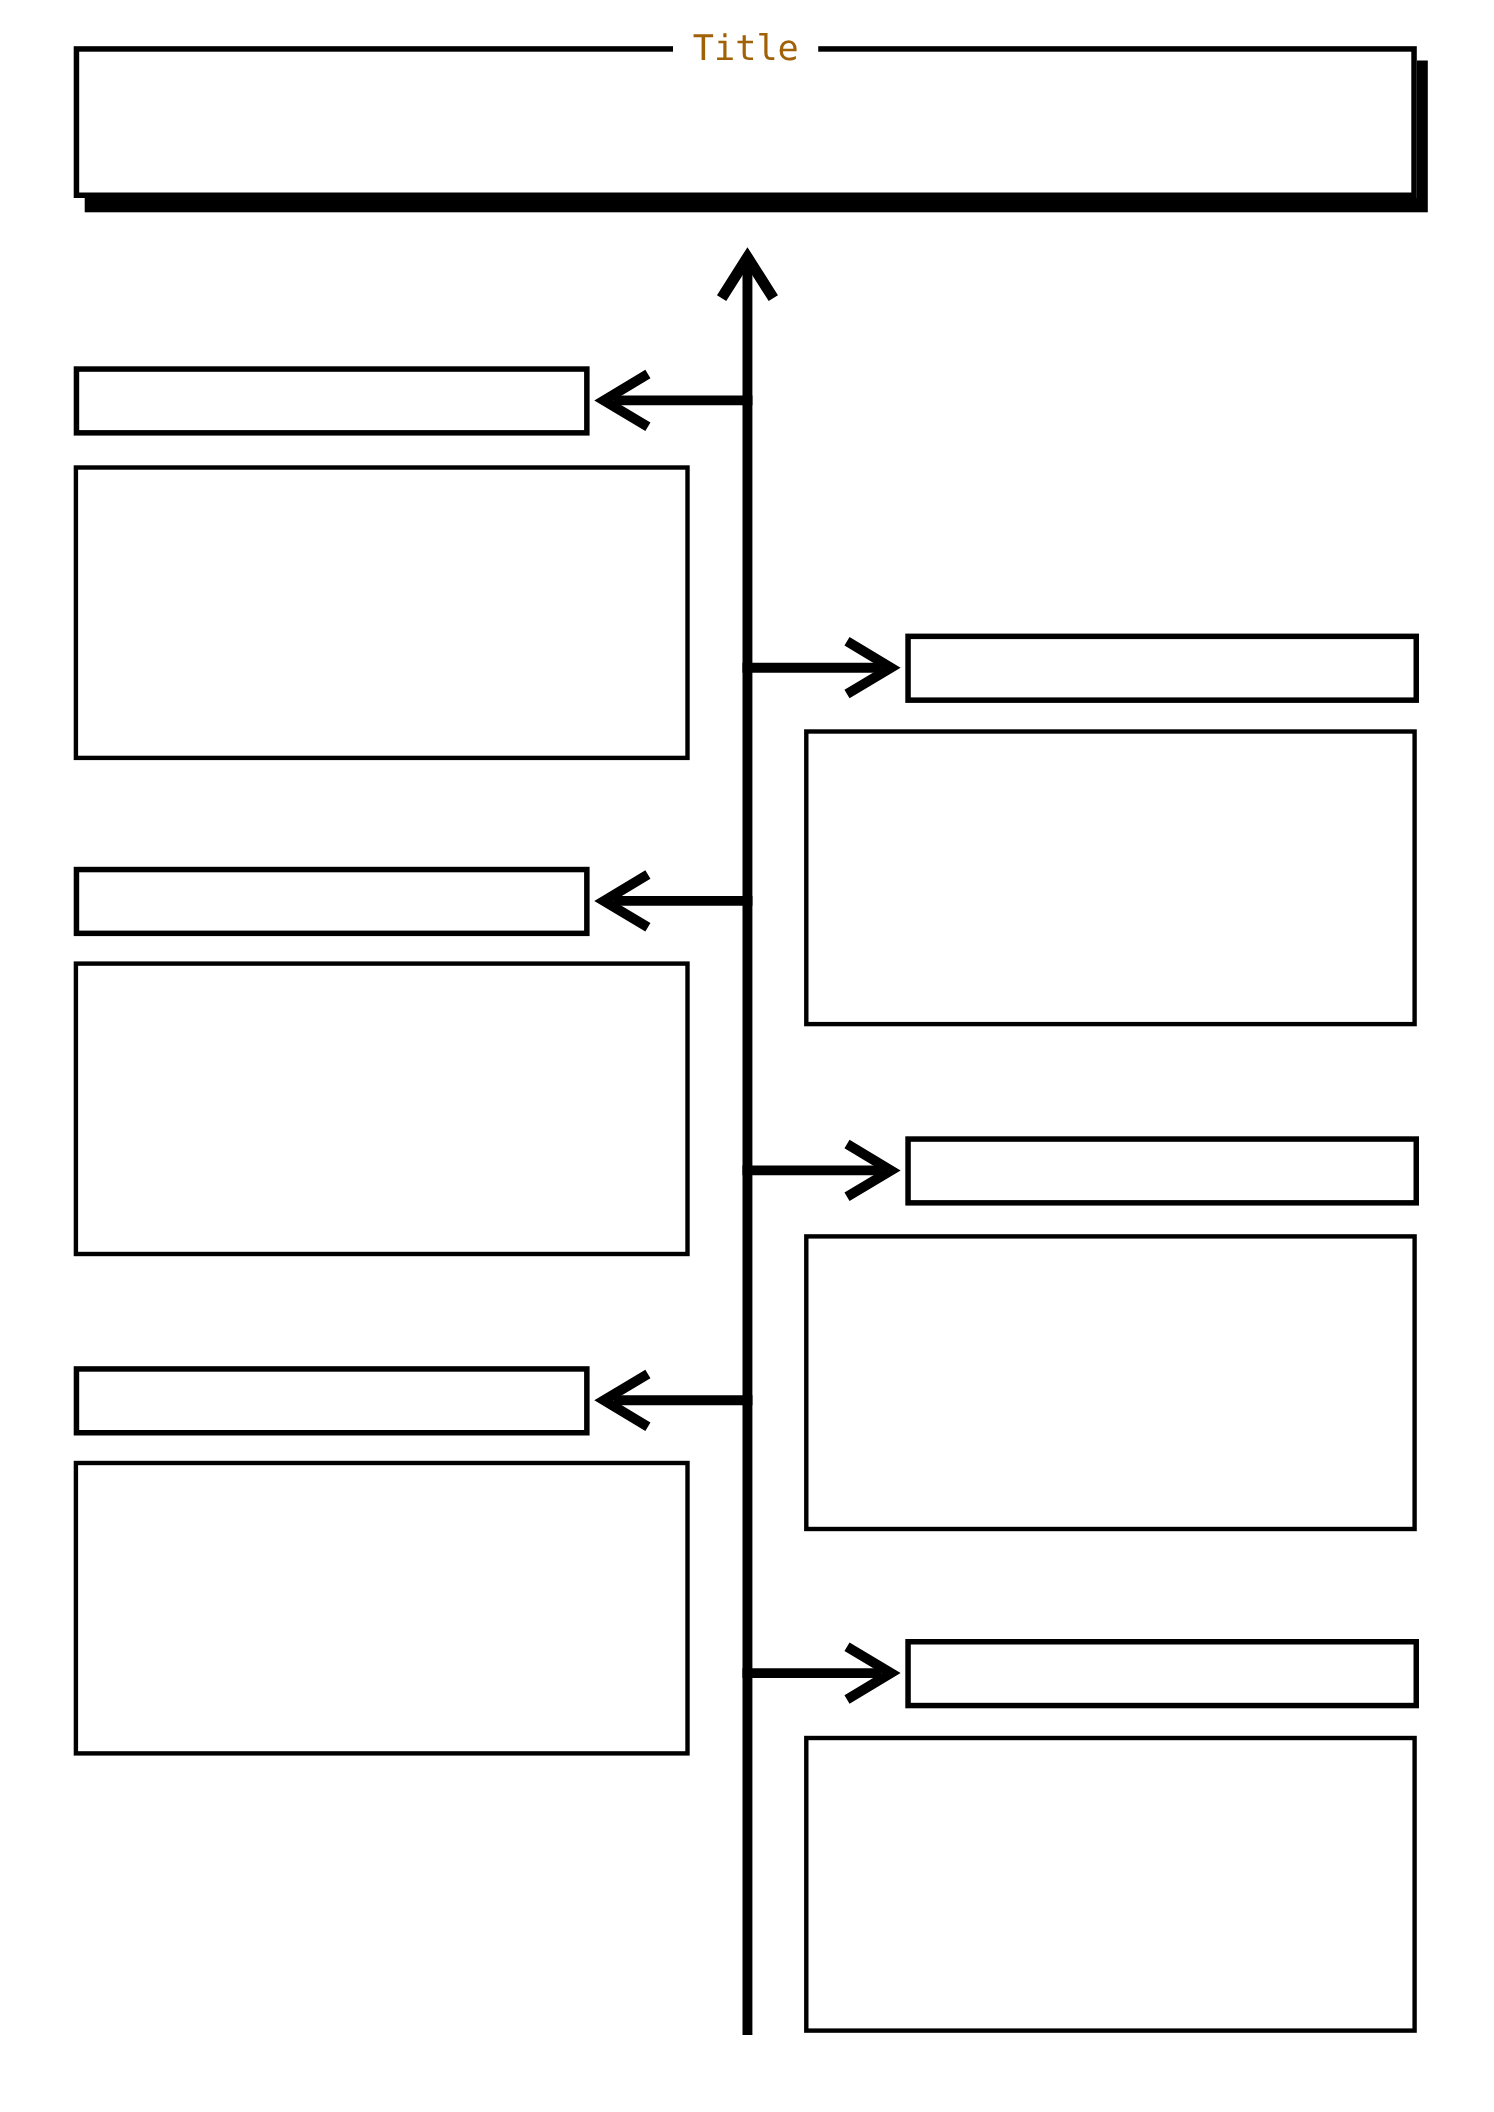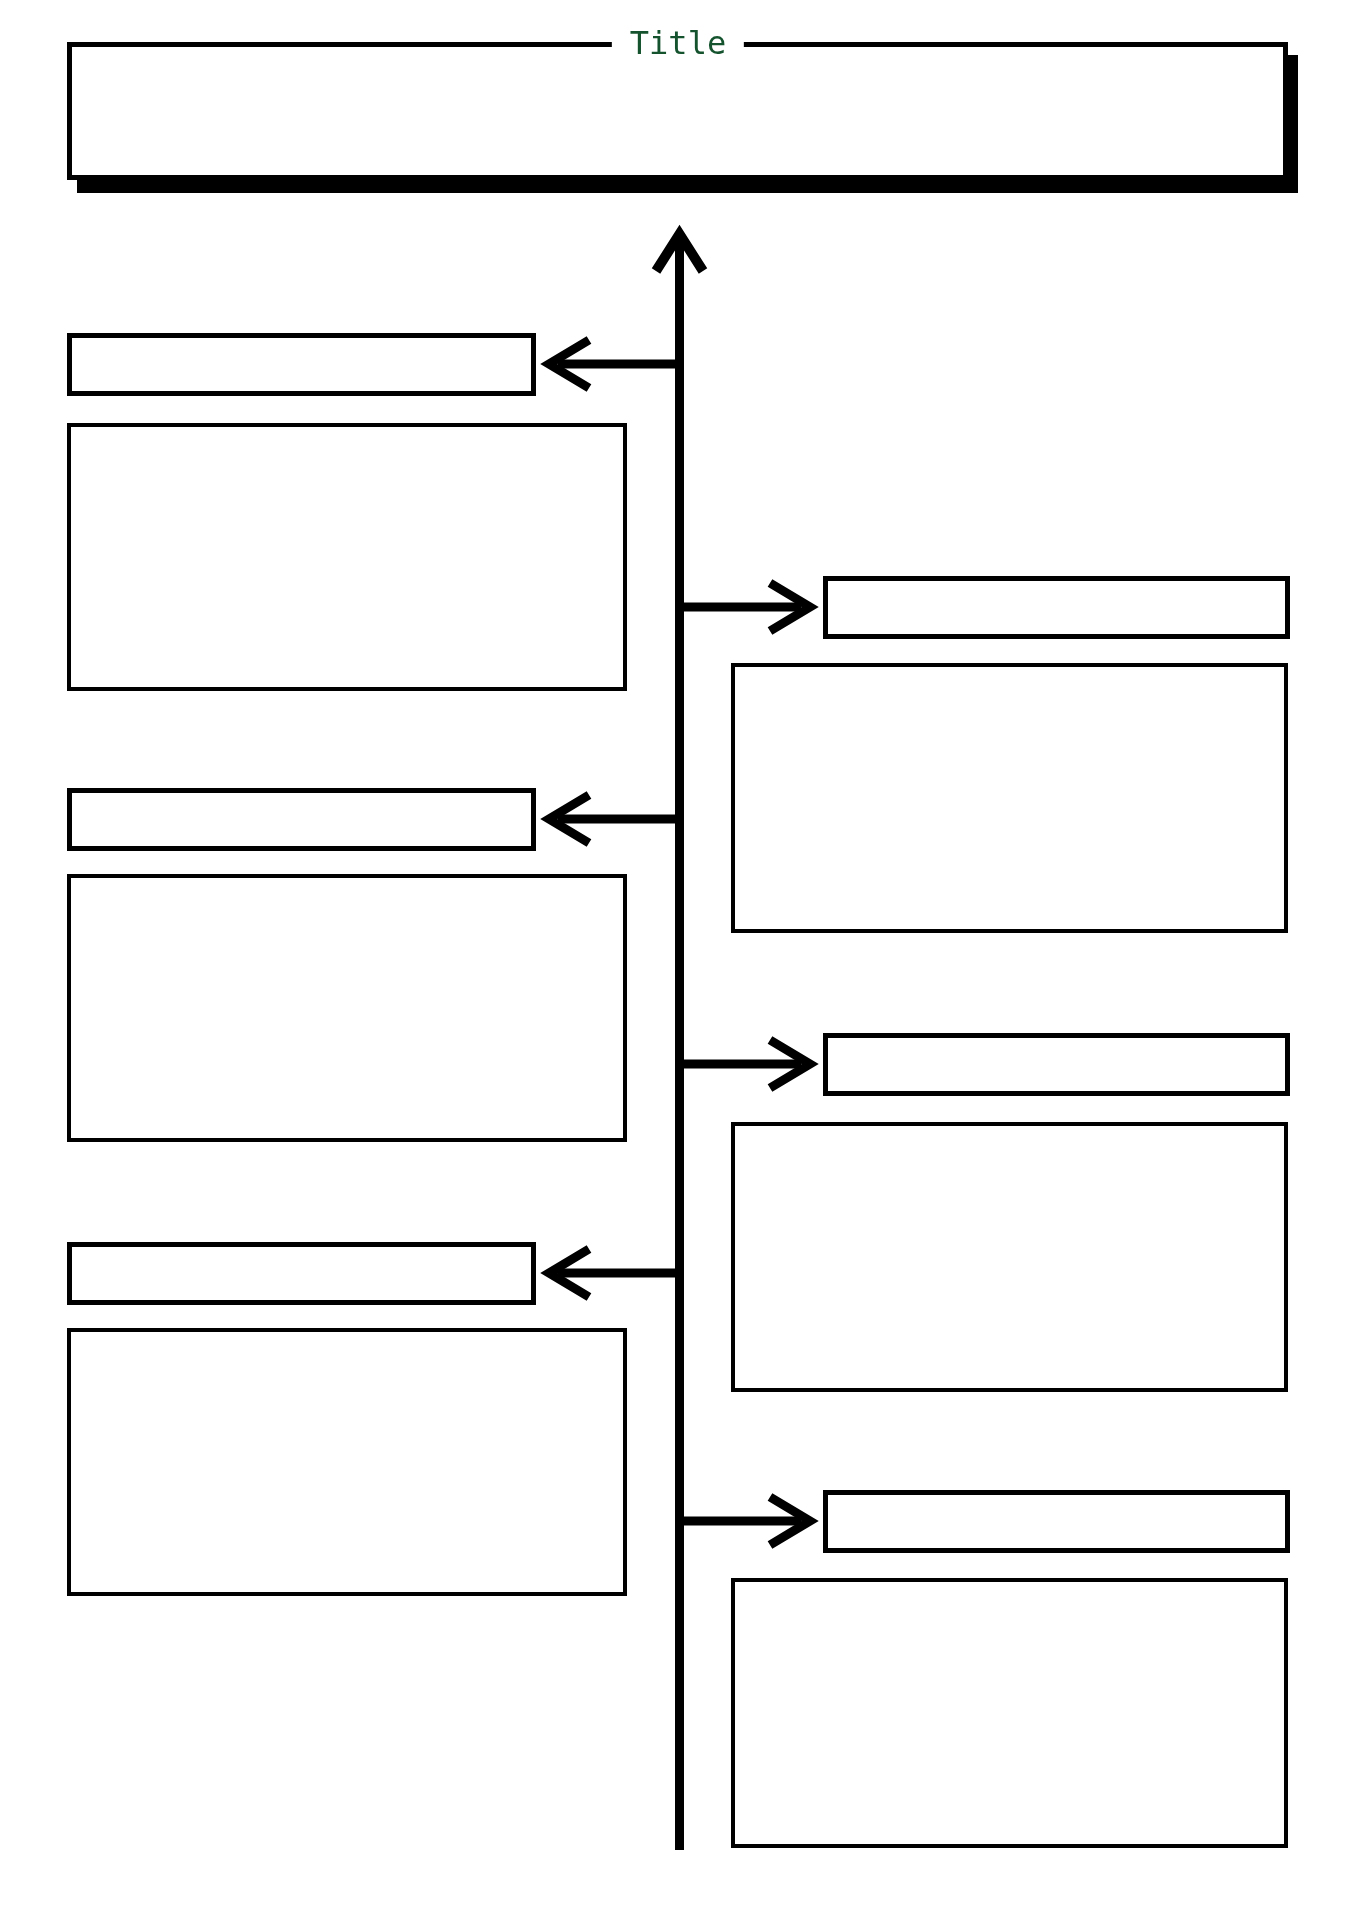--- a/index.html
+++ b/index.html
@@ -45,21 +45,21 @@
   }
   .legend {
     position: absolute;
     left: 678px;
     top: 44px;
     transform: translate(-50%, -50%);
     background: #ffffff;
     padding: 0 18px;
     font-size: 32px;
     line-height: 1.1;
-    color: #14532d;
+    color: #a16207;
     white-space: pre;
   }
   .lbl {
     border: 5px solid #000000;
     width: 469px;
     height: 63px;
   }
   .lbl.left  { left: 67px; }
   .lbl.right { left: 823px; width: 467px; }
   .det {

